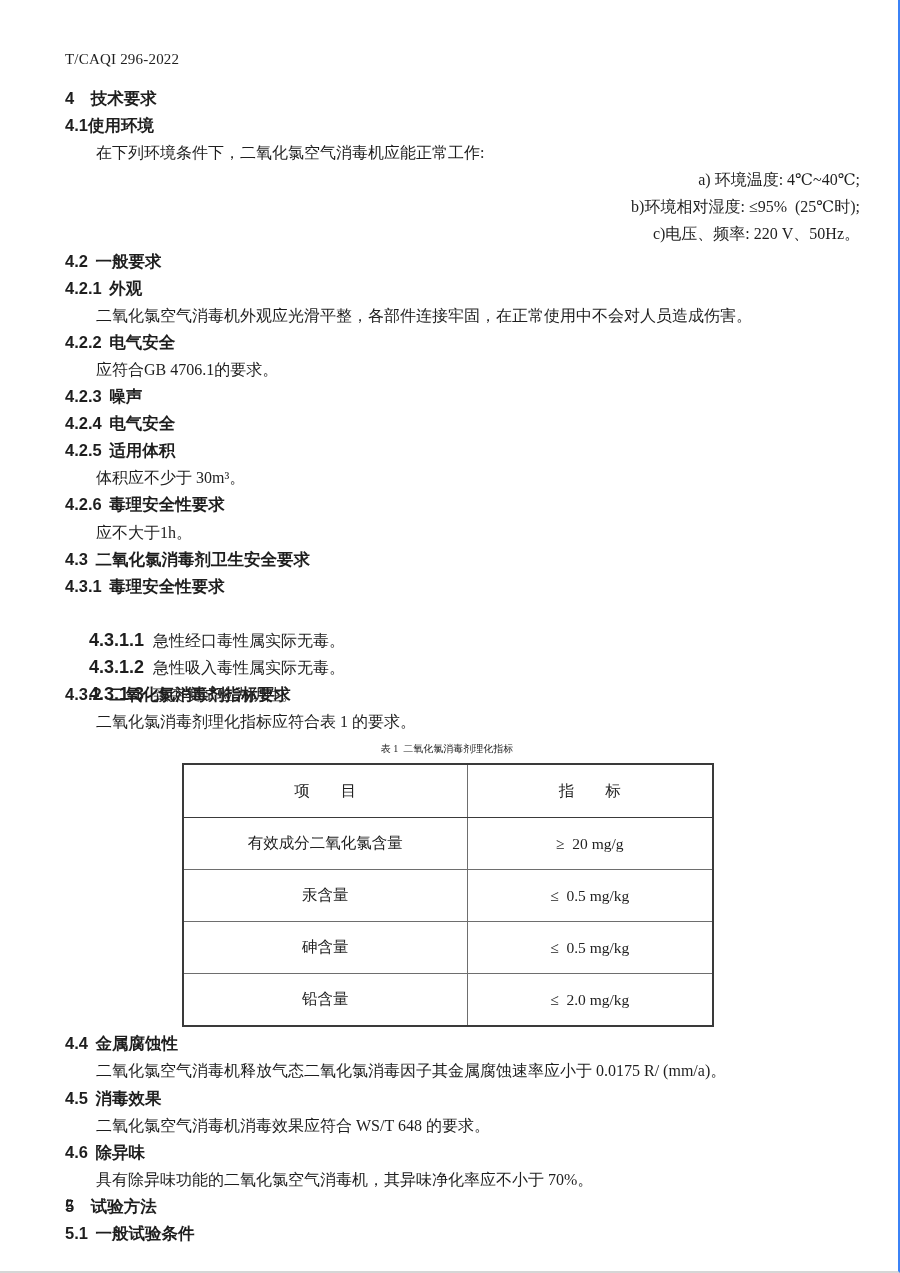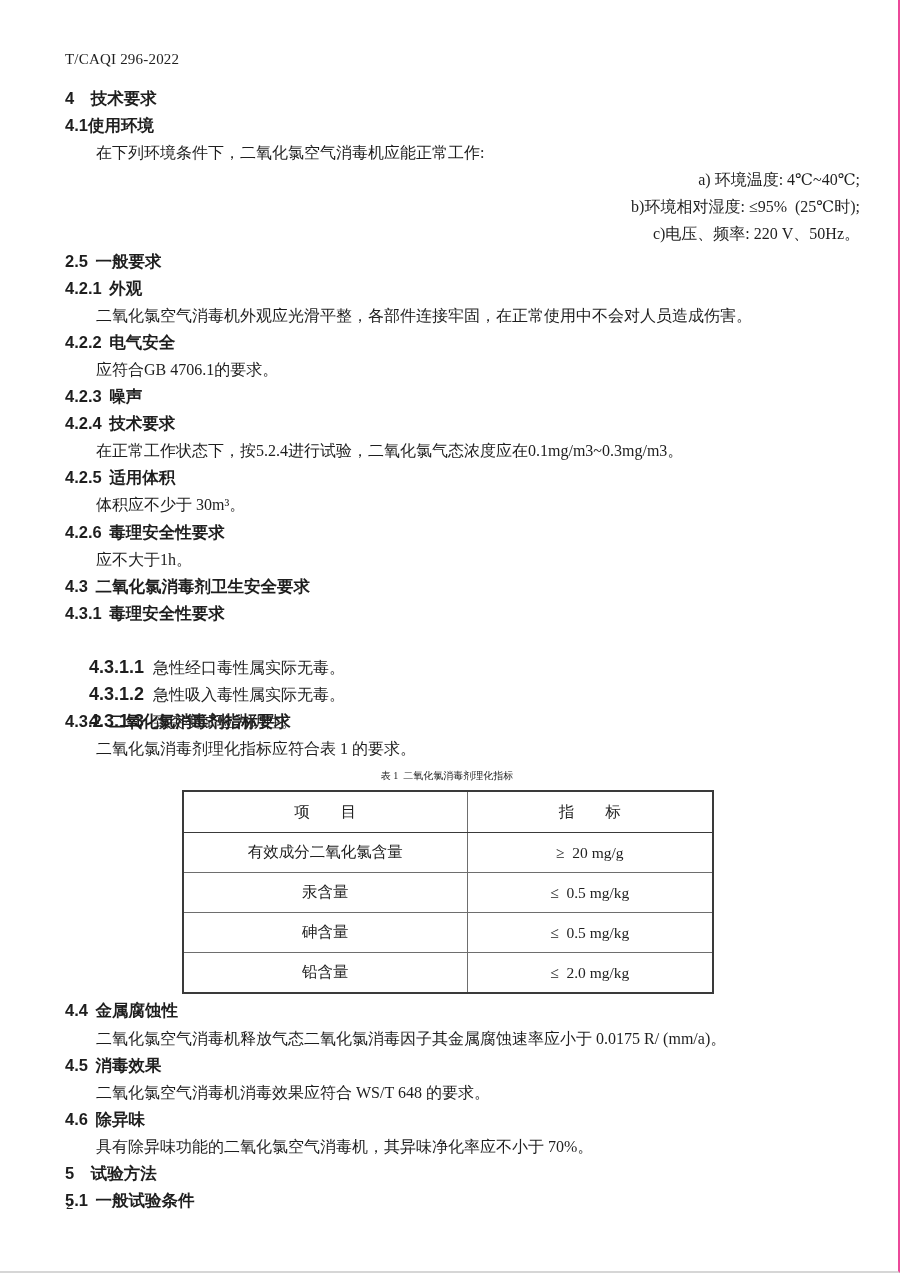--- a/index.html
+++ b/index.html
@@ -4,21 +4,21 @@
 <style>
   html,body { margin:0; padding:0; background:#f0f0f0; }
   .page {
     position:relative;
     width:900px; height:1273px;
     margin:0 auto;
     background:#ffffff;
     font-family:"Liberation Serif","DejaVu Serif",serif;
     color:#1e1e1e;
     overflow:hidden;
-    border-right:2px solid #ec4899;
+    border-right:2px solid #3b82f6;
     border-bottom:2px solid #d6d6d6;
     box-sizing:border-box;
   }
   .doc-header {
     position:absolute; top:51px; left:65px;
     font-size:15px; letter-spacing:0.2px;
   }
   .body-flow {
     position:absolute; top:85px; left:65px; width:795px;
   }
@@ -53,21 +53,21 @@
     margin:1px 0 3px 117px;
     font-size:15.5px;
     border:2px solid #3a3a3a;
   }
   table.t1 col.c1 { width:284px; }
   table.t1 col.c2 { width:246px; }
   table.t1 th, table.t1 td {
     border:1px solid #6e6e6e;
     text-align:center;
     vertical-align:middle;
-    padding:6px;
+    padding:12px;
     font-weight:normal;
     white-space:pre;
     color:#222;
   }
   table.t1 th { height:28px; border-bottom-color:#3a3a3a; }
   table.t1 td { height:27px; }
   .page-number {
     position:absolute; left:66px; top:1196px;
     font-size:15px;
   }
@@ -80,28 +80,27 @@
   <div class="doc-header">T/CAQI 296-2022</div>
 
   <div class="body-flow">
 
     <div class="ln h1">4　技术要求</div>
     <div class="ln h2">4.1使用环境</div>
     <div class="ln p">在下列环境条件下，二氧化氯空气消毒机应能正常工作:</div>
     <div class="ln li">a) 环境温度: 4℃~40℃;</div>
     <div class="ln li">b)环境相对湿度: ≤95%  (25℃时);</div>
     <div class="ln li">c)电压、频率: 220 V、50Hz。</div>
-    <div class="ln h2">2.5 一般要求</div>
+    <div class="ln h2">4.2 一般要求</div>
     <div class="ln h2">4.2.1 外观</div>
     <div class="ln p">二氧化氯空气消毒机外观应光滑平整，各部件连接牢固，在正常使用中不会对人员造成伤害。</div>
     <div class="ln h2">4.2.2 电气安全</div>
     <div class="ln p">应符合GB 4706.1的要求。</div>
     <div class="ln h2">4.2.3 噪声</div>
-    <div class="ln h2">4.2.4 技术要求</div>
-    <div class="ln p">在正常工作状态下，按5.2.4进行试验，二氧化氯气态浓度应在0.1mg/m3~0.3mg/m3。</div>
+    <div class="ln h2">4.2.4 电气安全</div>
     <div class="ln h2">4.2.5 适用体积</div>
     <div class="ln p">体积应不少于 30m³。</div>
     <div class="ln h2">4.2.6 毒理安全性要求</div>
     <div class="ln p">应不大于1h。</div>
     <div class="ln h2">4.3 二氧化氯消毒剂卫生安全要求</div>
     <div class="ln h2">4.3.1 毒理安全性要求</div>
 
     <div class="ln clause">
       <span class="cnum">4.3.1.1</span><span>急性经口毒性属实际无毒。</span>
     </div>

